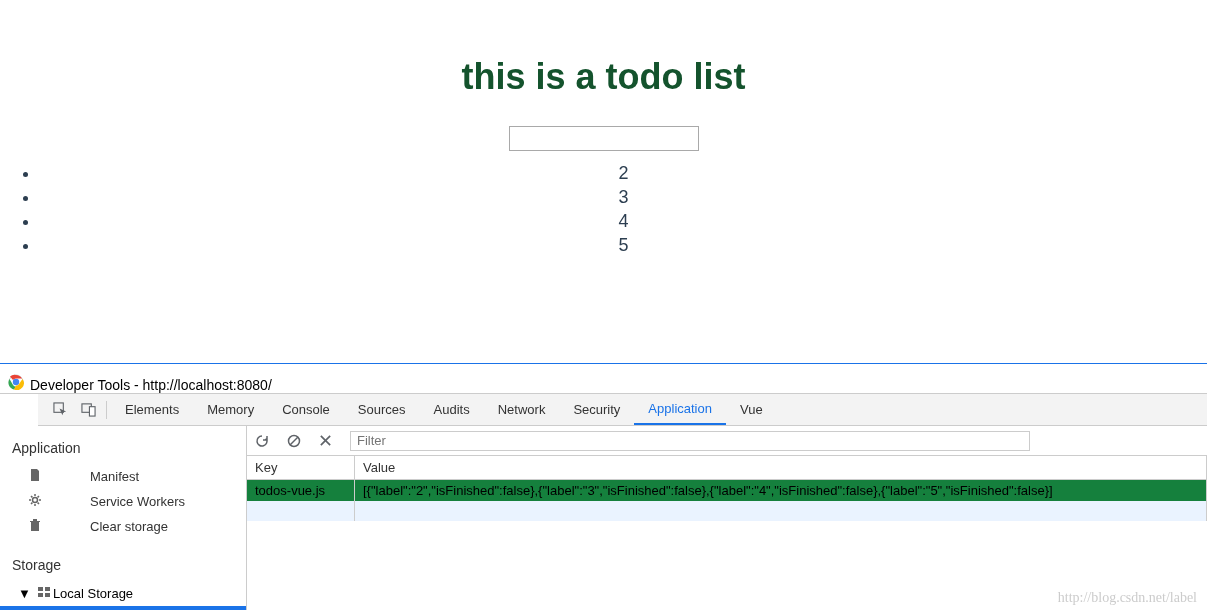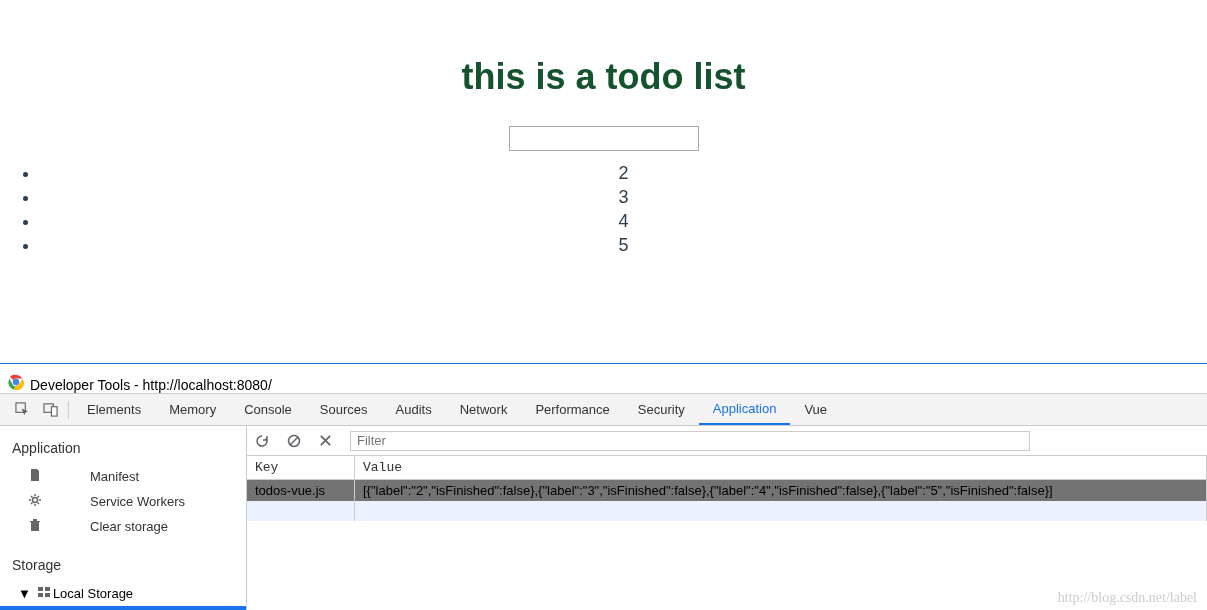--- a/index.html
+++ b/index.html
@@ -10,21 +10,21 @@
     .todo-input { display: block; margin: 28px auto 10px; width: 190px; height: 25px; border: 1px solid #a9a9a9; padding: 2px 4px; }
     .todo-list { list-style: disc; padding-left: 40px; }
     .todo-list li { text-align: center; font-size: 18px; color: #2c3e50; line-height: 24px; }
     .todo-list li::marker { color: #2c3e50; }
     
     .devtools { border-top: 1px solid #1a73e8; border-bottom: none; height: 303px; background: #fff; display: flex; flex-direction: column; }
     
     .dt-titlebar { height: 30px; display: flex; align-items: flex-end; padding-left: 8px; font-size: 14px; border-bottom: 1px solid #ccc; }
     .dt-titlebar .chrome-icon { margin-right: 6px; }
     
-    .dt-tabs { height: 32px; display: flex; align-items: center; background: #f3f3f3; border-bottom: 1px solid #ccc; padding-left: 8px; gap: 0; }
+    .dt-tabs { height: 32px; display: flex; align-items: center; background: #f3f3f3; border-bottom: 1px solid #ccc; padding-left: 8px; gap: 0; margin-left: 38px; }
     .dt-tabs .ctrl-icon { display: inline-flex; align-items: center; justify-content: center; width: 28px; height: 100%; color: #5f6368; }
     .dt-tabs .tab { padding: 0 14px; font-size: 13px; color: #333; height: 100%; display: flex; align-items: center; cursor: pointer; }
     .dt-tabs .tab.active { color: #1a73e8; border-bottom: 2px solid #1a73e8; }
     .dt-divider { width: 1px; height: 18px; background: #ccc; margin: 0 4px; }
     
     .dt-body { flex: 1; display: flex; overflow: hidden; }
     
     .dt-sidebar { width: 247px; border-right: 1px solid #ccc; background: #fff; position: relative; overflow-y: auto; }
     .dt-sidebar::-webkit-scrollbar { width: 12px; }
     .dt-sidebar::-webkit-scrollbar-thumb { background: #c1c1c1; }
@@ -35,25 +35,25 @@
     .dt-item.subsub { padding-left: 56px; background: #1a73e8; color: #fff; }
     .dt-expander { display: flex; align-items: center; padding: 4px 12px 4px 18px; font-size: 13px; gap: 2px; cursor: pointer; }
     
     .dt-main { flex: 1; display: flex; flex-direction: column; }
     .dt-toolbar { height: 30px; display: flex; align-items: center; border-bottom: 1px solid #ccc; padding: 0 8px; gap: 18px; }
     .dt-toolbar .tb-icon { color: #5f6368; cursor: pointer; display: flex; align-items: center; }
     .dt-filter { flex: 0 0 680px; height: 20px; border: 1px solid #ccc; padding: 1px 6px; font-size: 13px; }
     
     .dt-table { flex: 1; font-size: 13px; }
     .dt-thead { display: flex; border-bottom: 1px solid #ccc; background: #fff; }
-    .dt-th { padding: 4px 8px; border-right: 1px solid #ccc; color: #333; font-family: Liberation Mono, monospace; }
+    .dt-th { padding: 4px 8px; border-right: 1px solid #ccc; color: #333; }
     .dt-th.key { width: 108px; flex: 0 0 108px; }
     .dt-th.val { flex: 1; }
     .dt-row { display: flex; }
-    .dt-row.sel { background: #737373; }
+    .dt-row.sel { background: #15803d; }
     .dt-row.alt { background: #eaf3ff; height: 20px; }
     .dt-td { padding: 3px 8px; border-right: 1px solid #ccc; white-space: nowrap; overflow: hidden; }
     .dt-td.key { width: 108px; flex: 0 0 108px; }
     .dt-td.val { flex: 1; }
     
     .watermark { position: absolute; right: 10px; bottom: 4px; color: #ccc; font-size: 14px; font-family: serif; pointer-events: none; }
   </style>
 </head>
 <body>
 
@@ -95,21 +95,20 @@
           <rect x="9" y="5" width="6" height="10" fill="#fff" stroke="#5f6368" stroke-width="1.2"></rect>
         </svg>
     </span>
     <span class="dt-divider"></span>
     <div class="tab">Elements</div>
     <div class="tab">Memory</div>
     <div class="tab">Console</div>
     <div class="tab">Sources</div>
     <div class="tab">Audits</div>
     <div class="tab">Network</div>
-    <div class="tab">Performance</div>
     <div class="tab">Security</div>
     <div class="tab active">Application</div>
     <div class="tab">Vue</div>
   </div>
 
   <div class="dt-body">
     <div class="dt-sidebar">
       <div class="dt-sidebar-inner">
         <div class="dt-group-title">Application</div>
         <div class="dt-item sub">

